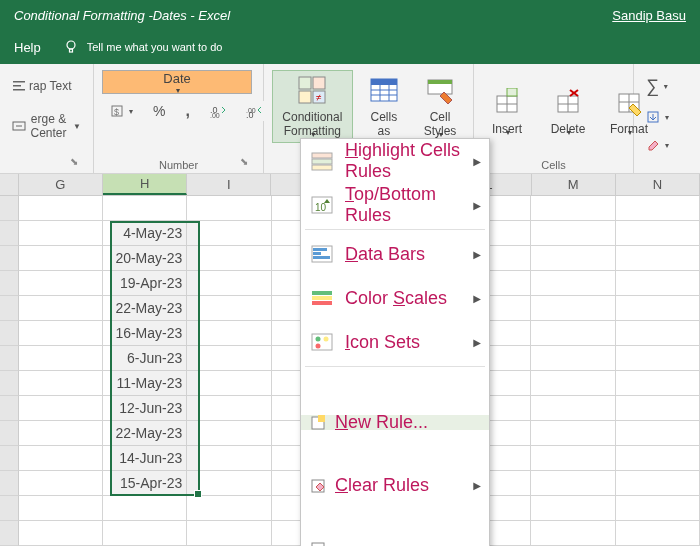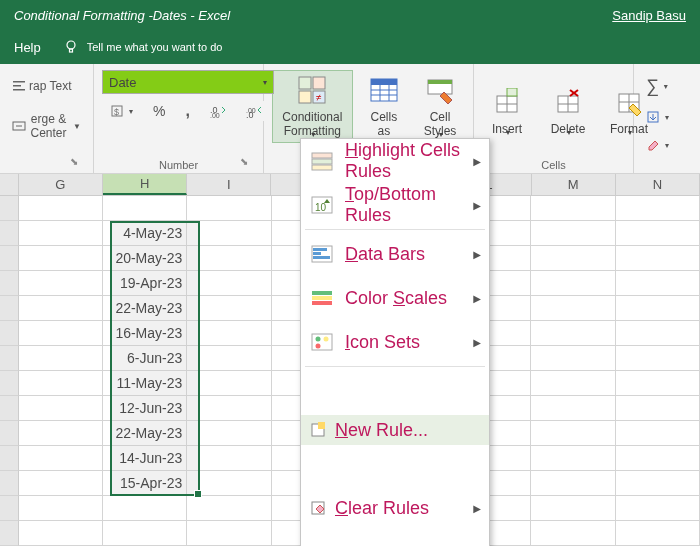--- a/index.html
+++ b/index.html
@@ -19,29 +19,29 @@
   .ribbon-group-label { text-align: center; font-size: 11px; color: #666; padding-top: 2px; }
   .ribbon-row { display: flex; align-items: center; gap: 4px; }
   .ribbon-col { display: flex; flex-direction: column; gap: 2px; }
   
   .btn-small { background: #f3f3f3; border: none; padding: 2px 4px; font-size: 12px; color: #555; cursor: pointer; min-height: 20px; display: flex; align-items: center; gap: 3px; }
   .btn-big { display: flex; flex-direction: column; align-items: center; justify-content: flex-start; gap: 4px; padding: 4px 6px; background: none; border: none; cursor: pointer; font-size: 12px; color: #444; text-align: center; min-width: 50px; }
   .btn-big.active { background: #d8e6d8; border: 1px solid #9fc79f; padding: 3px 5px; }
   .btn-big .icon { width: 32px; height: 32px; display: flex; align-items: center; justify-content: center; }
   .caret { font-size: 8px; margin-left: 2px; }
   
-  .number-format-box { background: #84cc16; border: 1px solid #ababab; height: 24px; width: 172px; display: flex; align-items: center; padding: 0 6px; font-size: 13px; justify-content: space-between; }
+  .number-format-box { background: #fdba74; border: 1px solid #ababab; height: 24px; width: 150px; display: flex; align-items: center; padding: 0 6px; font-size: 13px; justify-content: space-between; flex-direction: column; }
   
   .dialog-launcher { position: absolute; right: 3px; bottom: 3px; width: 12px; height: 12px; font-size: 10px; color: #888; cursor: pointer; }
   .group-wrap { position: relative; height: 100%; display: flex; flex-direction: column; justify-content: space-between; }
   
   
   .cf-menu { position: absolute; left: 300px; top: 138px; width: 190px; background: #fff; border: 1px solid #c6c6c6; box-shadow: 2px 2px 6px rgba(0,0,0,.25); z-index: 50; }
   .cf-item { display: flex; align-items: center; height: 44px; padding: 0 8px; cursor: pointer; position: relative; }
-  .cf-item.small { height: 30px; margin-top: 48px; }
+  .cf-item.small { height: 15px; margin-top: 48px; }
   .cf-item:hover, .cf-item.hover { background: #e8f0e4; }
   .cf-item .mi { width: 26px; height: 26px; margin-right: 10px; display: flex; align-items: center; justify-content: center; flex-shrink: 0; }
   .cf-item.small .mi { width: 18px; height: 18px; margin-right: 8px; }
   .cf-item .lbl { flex: 1; font-size: 18px; color: #be185d; }
   .cf-item .lbl u { text-decoration: underline; }
   .cf-item .arrow { font-size: 10px; color: #555; }
   .cf-sep { height: 1px; background: #e0e0e0; margin: 2px 4px; }
   
   
   .grid-wrap { position: relative; height: 372px; overflow: hidden; }

